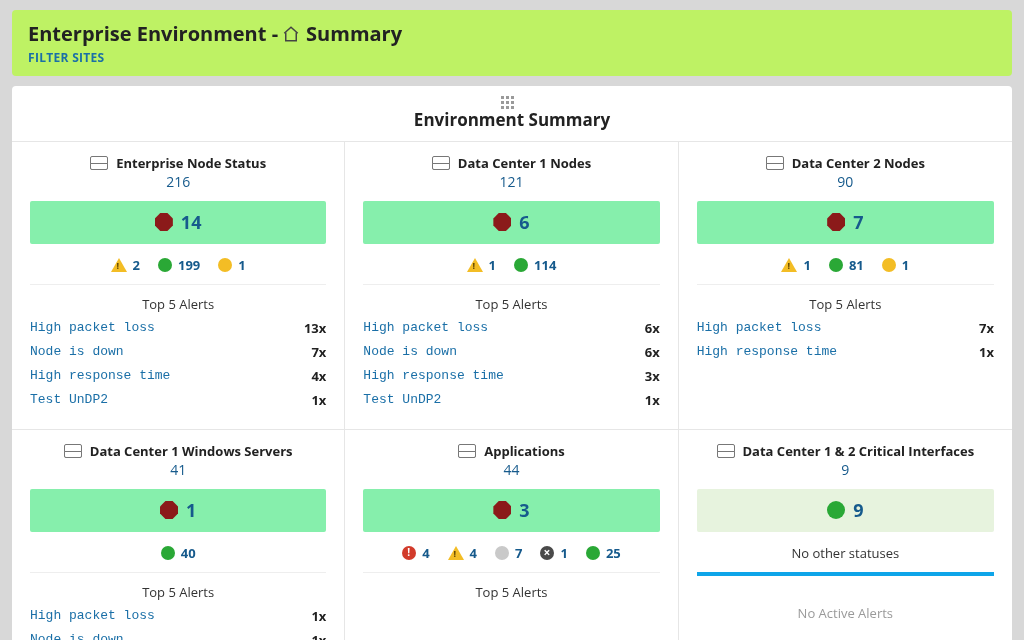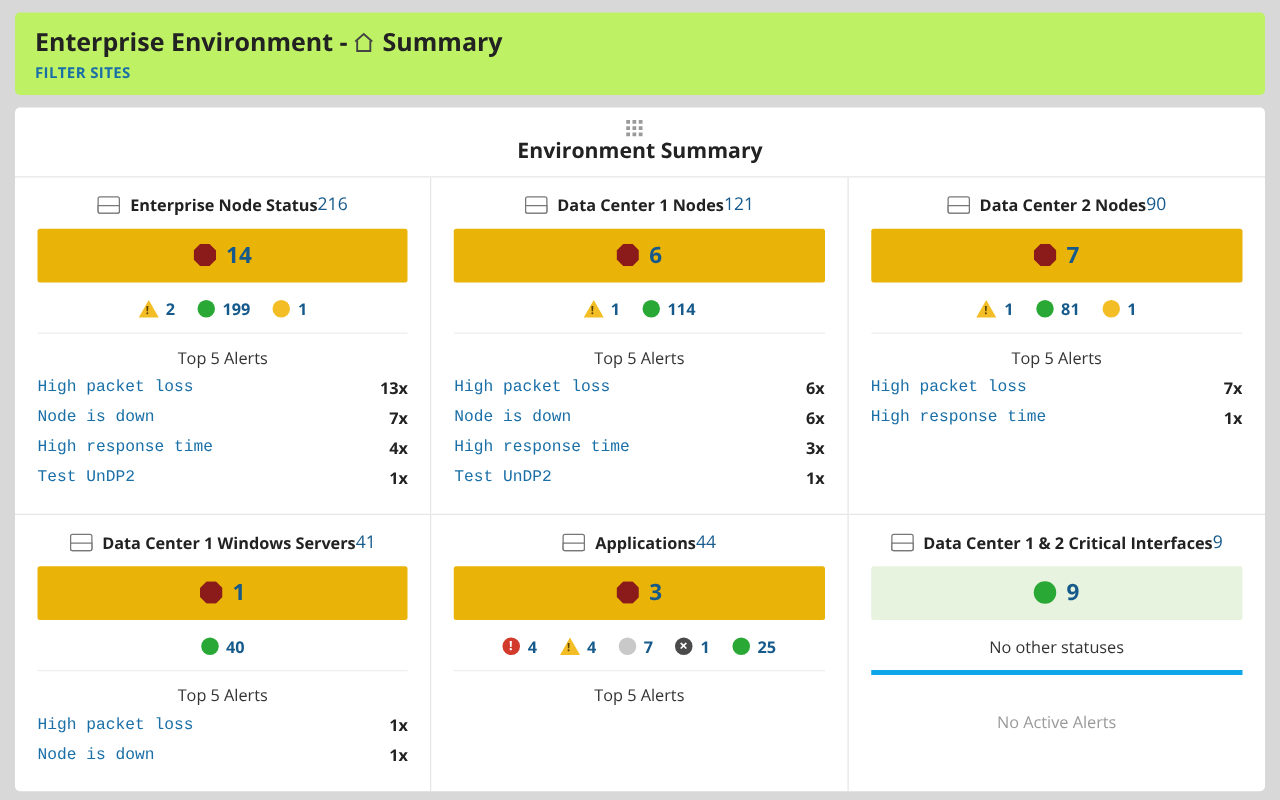--- a/index.html
+++ b/index.html
@@ -10,25 +10,25 @@
   .topbar h1 .home-ico { display:inline-flex; margin:0 6px 0 4px; }
   .filter-link { color:#1a6fa7; font-size:12px; font-weight:700; letter-spacing:.3px; padding-top:2px; cursor:pointer; display:inline-block; }
   .panel { background:#fff; border-radius:4px; }
   .panel-head { display:flex; align-items:center; padding:10px 16px; border-bottom:1px solid #e6e6e6;flex-direction:column; }
   .panel-head .drag-ico { margin-right:10px; }
   .panel-head h2 { margin:0; font-size:17px; font-weight:700; color:#222; }
   .grid { display:grid; grid-template-columns:1fr 1fr 1fr; }
   .card { border-right:1px solid #e6e6e6; border-top:1px solid #e6e6e6; padding:12px 18px 14px 18px; }
   .card:nth-child(-n+3){ border-top:0; }
   .card:nth-child(3n){ border-right:0; }
-  .card-head { display:flex; align-items:center; justify-content:center; margin-bottom:10px; }
+  .card-head { display:flex; align-items:center; justify-content:space-between; margin-bottom:10px;flex-direction:column; }
   .card-head .left { display:flex; align-items:center; gap:8px; }
   .card-title { font-size:13px; font-weight:700; color:#222; }
   .card-count { font-size:14px; font-weight:400; color:#165a8c; }
-  .hero { background:#eab308; border-radius:2px; padding:9px 0; text-align:center; margin-bottom:8px; }
+  .hero { background:#86efac; border-radius:2px; padding:9px 0; text-align:center; margin-bottom:8px; }
   .hero.green { background:#e7f3de; }
   .hero-inner { display:inline-flex; align-items:center; gap:8px; }
   .hero-num { font-size:18px; font-weight:700; color:#165a8c; }
   .status-row { display:flex; align-items:center; justify-content:center; gap:18px; padding:4px 0 10px 0; border-bottom:1px solid #eee; }
   .status-item { display:inline-flex; align-items:center; gap:6px; font-size:13px; font-weight:700; color:#165a8c; }
   .status-msg { text-align:center; font-size:13px; color:#333; padding:4px 0 10px 0; border-bottom:4px solid #0ea5e9; }
   .alerts-title { font-size:13px; color:#333; margin:10px 0 6px 0;text-align:center; }
   .alert-row { display:flex; justify-content:space-between; align-items:flex-start; margin:6px 0; gap:14px;}
   .alert-row .alert-name { color:#1a6fa7; cursor:pointer; flex:1; line-height:1.35;font-family:Liberation Mono, monospace; }
   .alert-row .alert-count { font-weight:700; color:#222; white-space:nowrap;}

